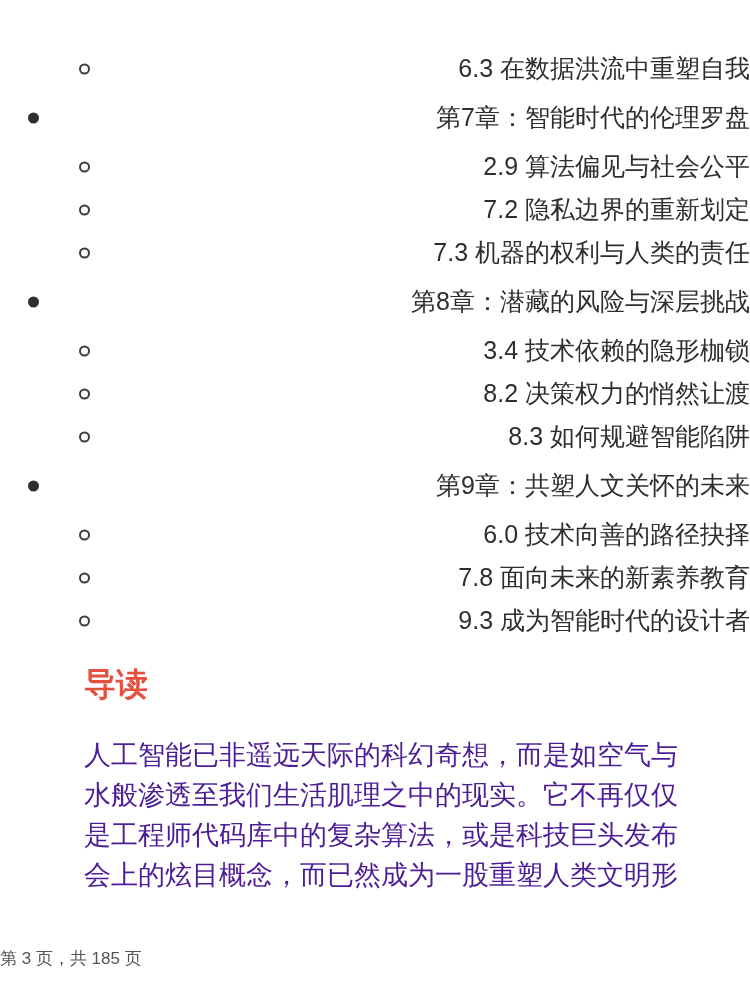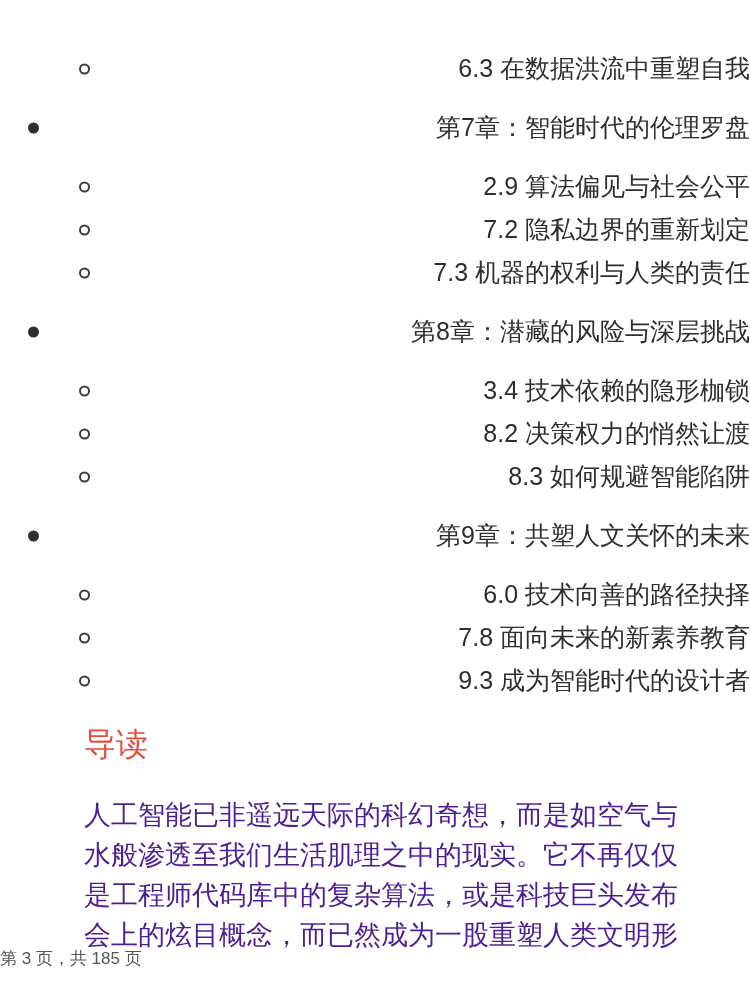--- a/index.html
+++ b/index.html
@@ -12,36 +12,36 @@
     font-family: "Liberation Sans", "DejaVu Sans", sans-serif;
     color: #2e2e2e;
   }
   .toc { padding-top: 40px; text-align: right; }
   .toc-item {
     position: relative;
     font-size: 25px;
     line-height: 29px;
     color: #2e2e2e;
   }
-  .toc-item.l1 { margin: 30px 0; padding-left: 56px; }
+  .toc-item.l1 { margin: 20px 0; padding-left: 56px; }
   .toc-item.l2 { margin: 14px 0; padding-left: 112px; }
   .bullet {
     position: absolute;
     top: 50%;
     transform: translateY(-50%);
     border-radius: 50%;
     box-sizing: border-box;
   }
   .l1 .bullet { left: 28px; width: 11px; height: 11px; background: #2e2e2e; }
   .l2 .bullet { left: 79px; width: 11px; height: 11px; background: transparent; border: 2px solid #3d3d3d; }
   .section-heading {
     margin: 29px 0 0 84px;
     font-size: 32px;
     line-height: 40px;
-    font-weight: normal;
+    font-weight: bold;
     color: #e3503e;
   }
   .body-paragraph {
     margin: 31px 0 0 84px;
     width: 600px;
     font-size: 27px;
     line-height: 40px;
     color: #4c1d95;
   }
   .page-footer {

